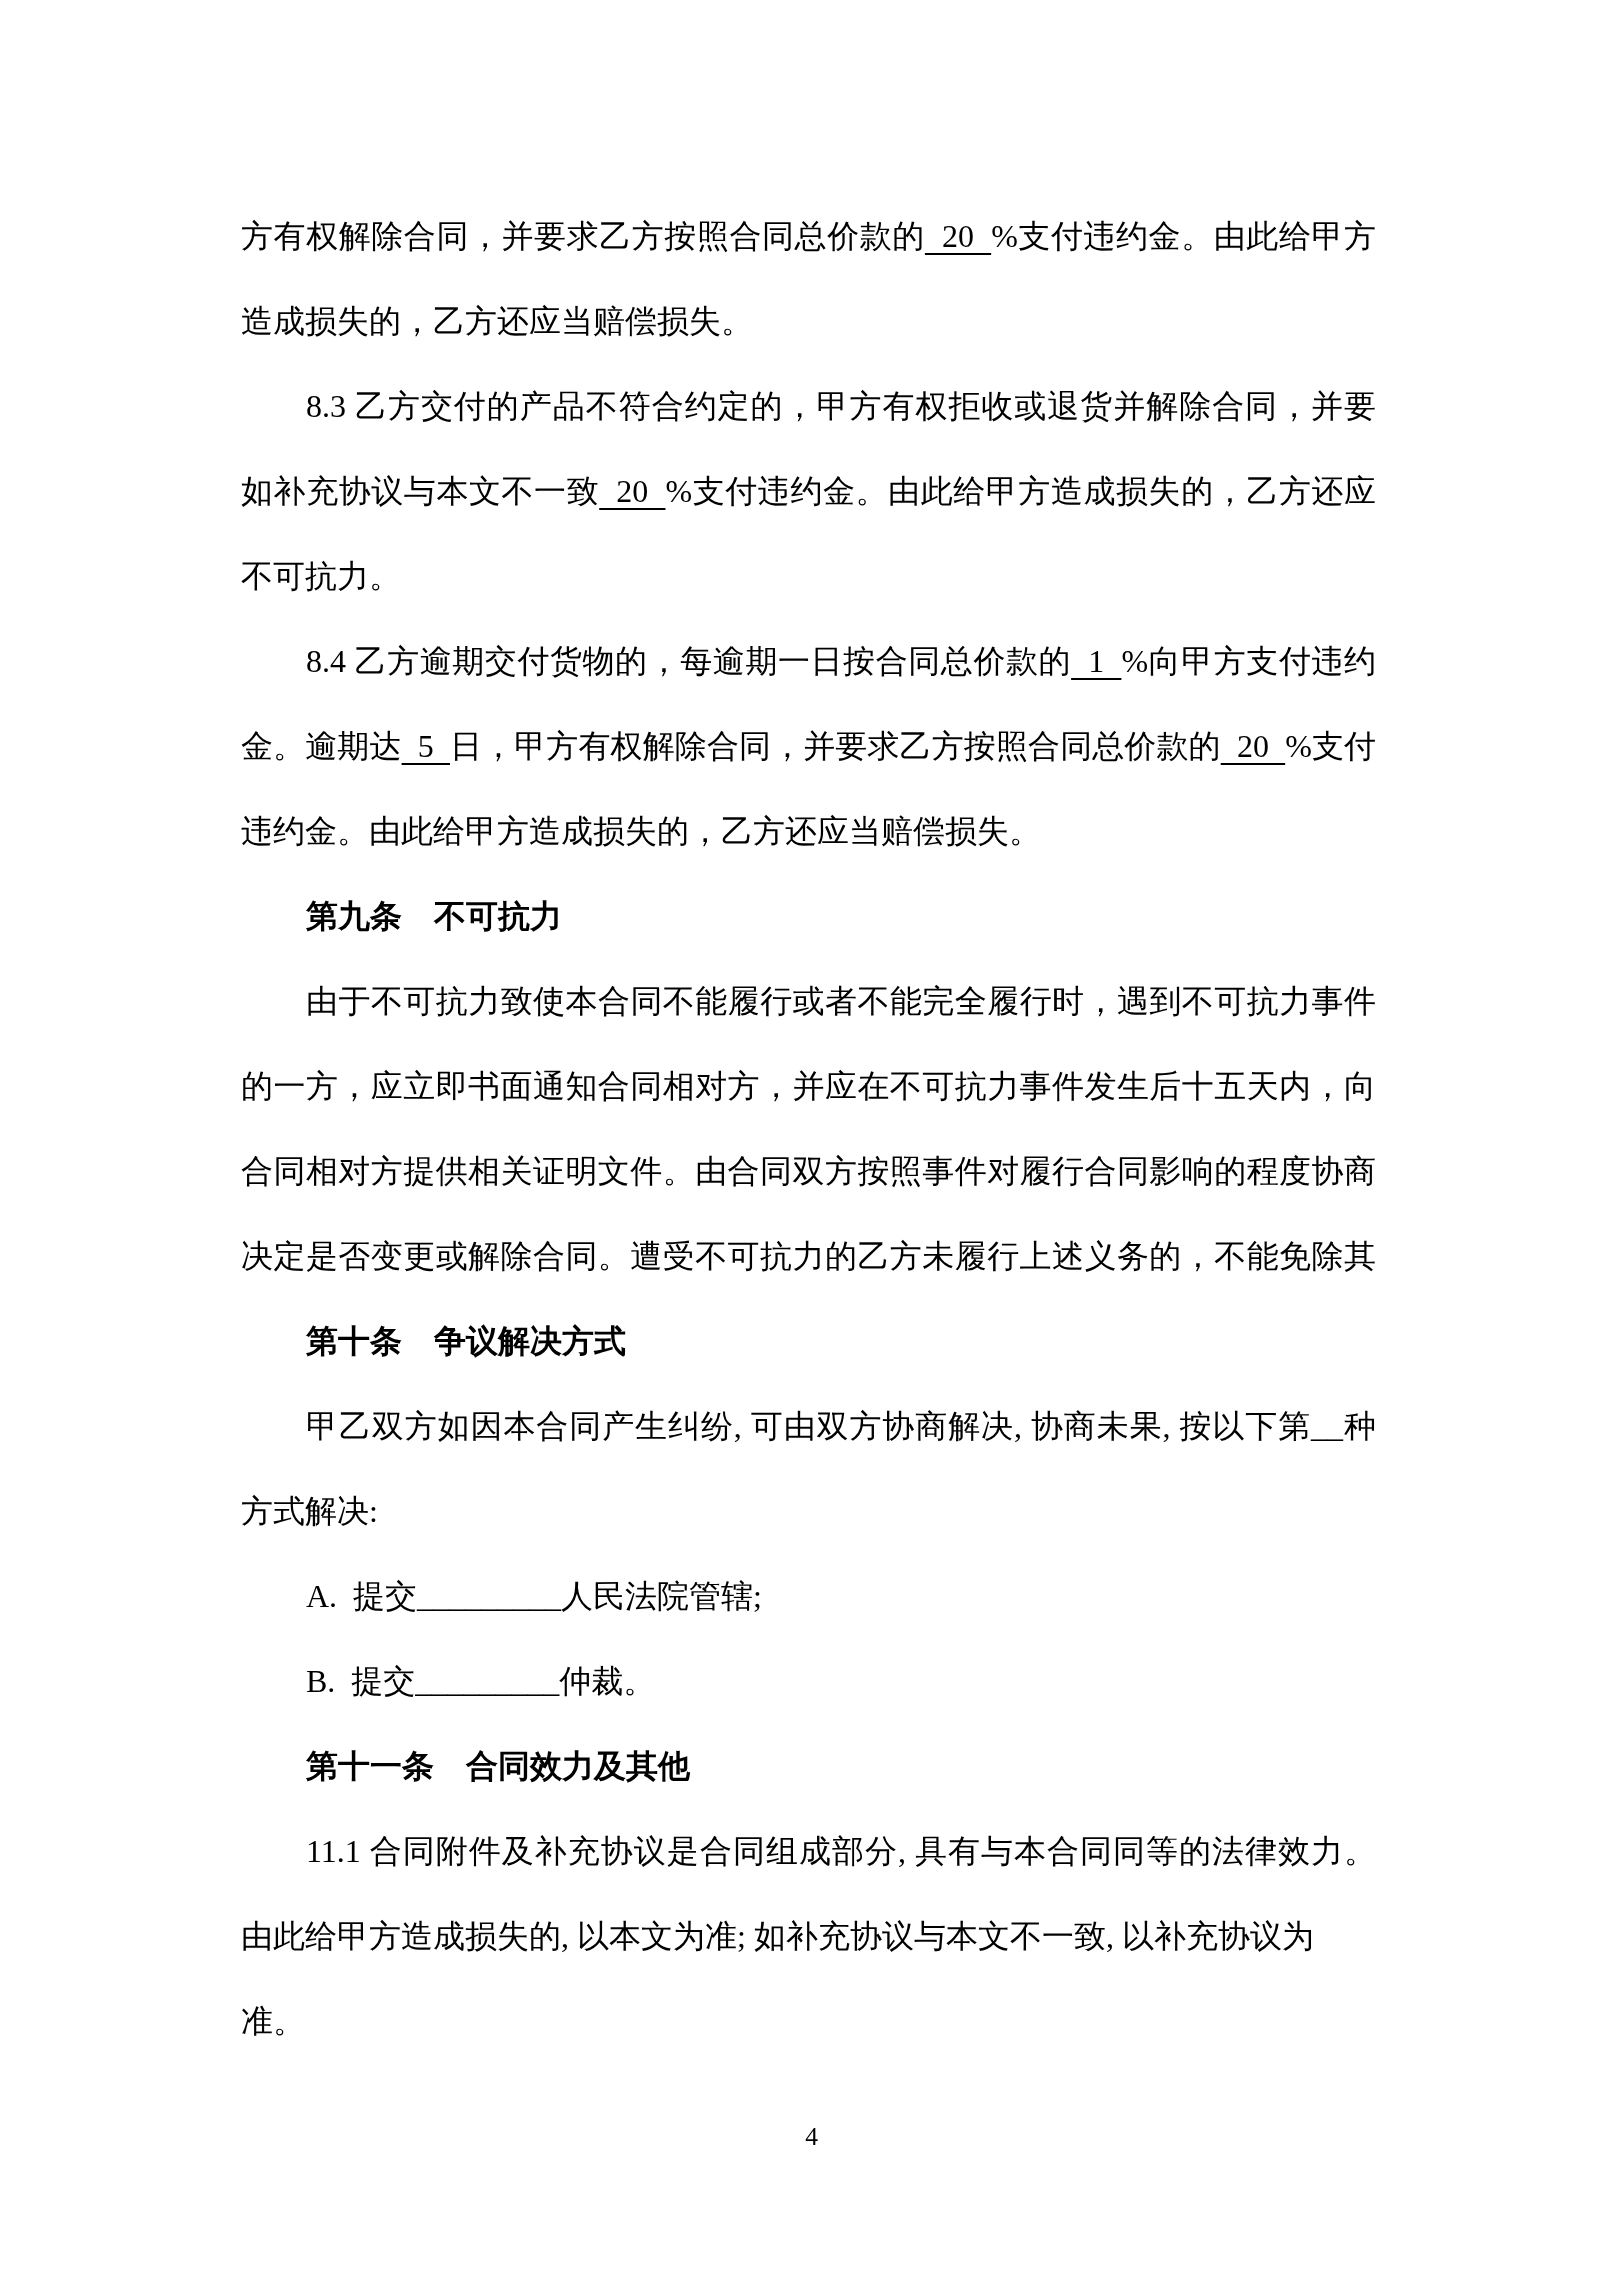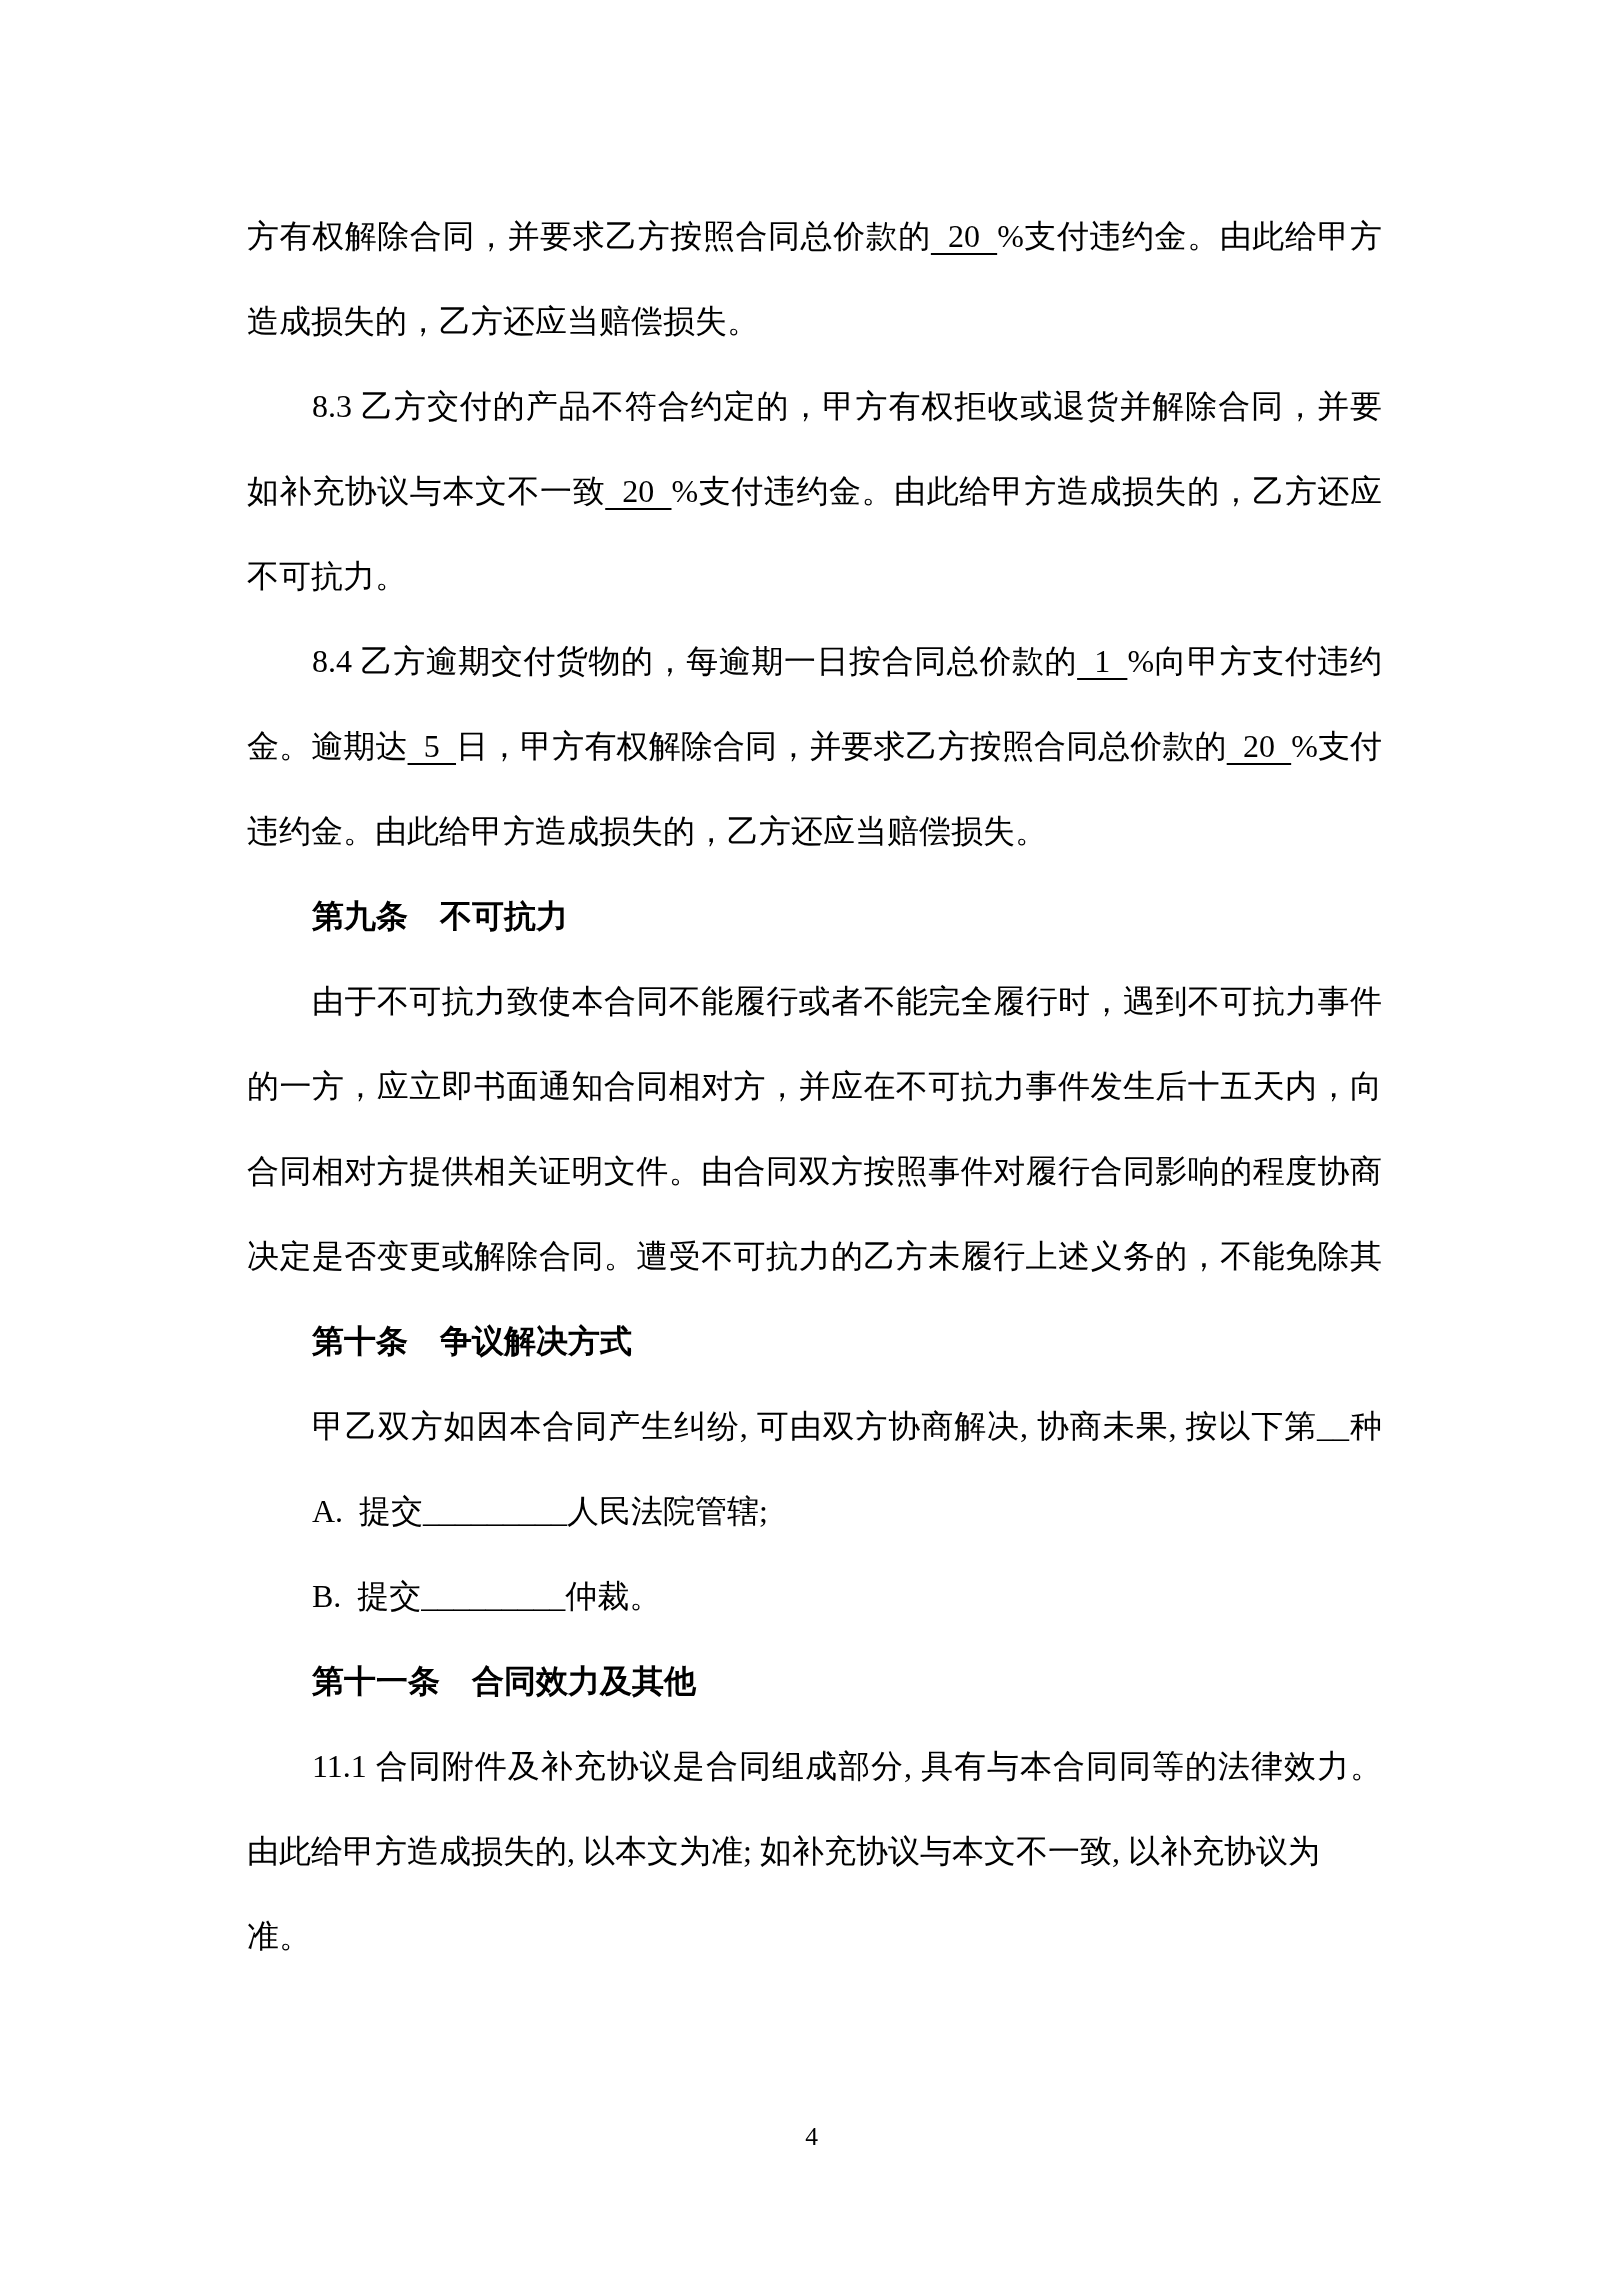--- a/index.html
+++ b/index.html
@@ -8,21 +8,21 @@
   .sheet {
     position:relative;
     width:1623px; height:2294px;
     background:#ffffff;
     color:#000000;
     font-family:"Liberation Serif","DejaVu Serif",serif;
     overflow:hidden;
   }
   .content {
     position:absolute;
-    left:247px; top:194px;
+    left:241px; top:194px;
     width:1135px;
   }
   .line {
     font-size:32px;
     line-height:85px;
     text-align:left;
   }
   .line.j {
     text-align:justify;
     text-align-last:justify;
@@ -70,20 +70,21 @@
         <div class="line j ind"><span class="run">由于不可抗力致使本合同不能履行或者不能完全履行时，遇到不可抗力事件</span></div>
         <div class="line j"><span class="run">的一方，应立即书面通知合同相对方，并应在不可抗力事件发生后十五天内，向</span></div>
         <div class="line j"><span class="run">合同相对方提供相关证明文件。由合同双方按照事件对履行合同影响的程度协商</span></div>
         <div class="line j"><span class="run">决定是否变更或解除合同。遭受不可抗力的乙方未履行上述义务的，不能免除其</span></div>
       </div>
       <div class="para bold">
         <div class="line l ind"><span class="run">第十条　争议解决方式</span></div>
       </div>
       <div class="para">
         <div class="line j ind"><span class="run">甲乙双方如因本合同产生纠纷, 可由双方协商解决, 协商未果, 按以下第</span><span class="run">__</span><span class="run">种</span></div>
+        <div class="line l"><span class="run">方式解决:</span></div>
       </div>
       <div class="para">
         <div class="line l ind"><span class="run">A.&nbsp;&nbsp;提交</span><span class="run">_________</span><span class="run">人民法院管辖;</span></div>
       </div>
       <div class="para">
         <div class="line l ind"><span class="run">B.&nbsp;&nbsp;提交</span><span class="run">_________</span><span class="run">仲裁。</span></div>
       </div>
       <div class="para bold">
         <div class="line l ind"><span class="run">第十一条　合同效力及其他</span></div>
       </div>

